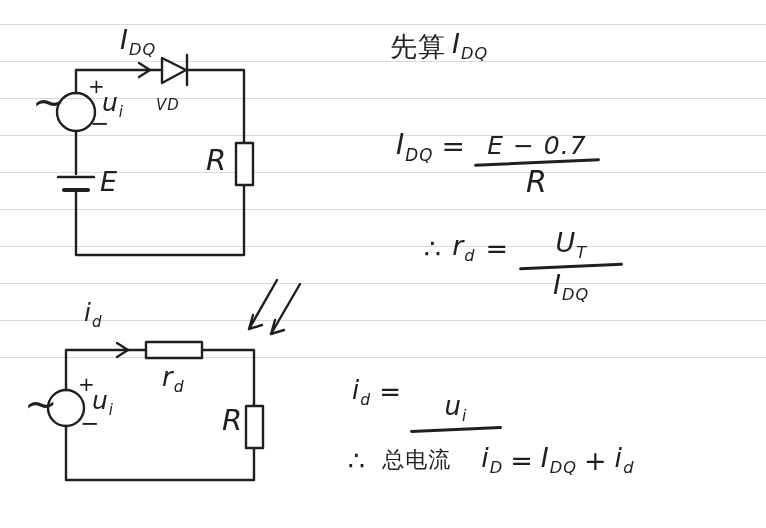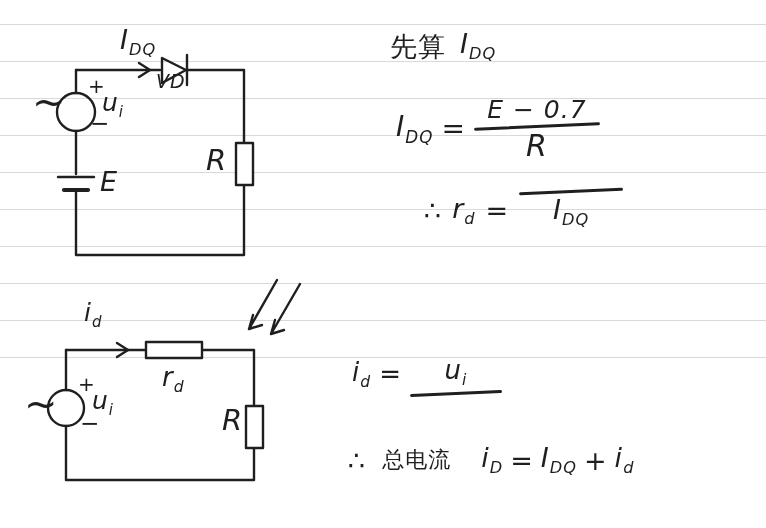--- a/index.html
+++ b/index.html
@@ -12,21 +12,21 @@
       transparent 0px, transparent 35.8px,
       #d9d9d9 35.8px, #d9d9d9 37px);
     background-position:0 -12px;
     font-family:"DejaVu Sans",sans-serif;
     color:#1f1f1f;
   }
   svg.strokes{position:absolute;left:0;top:0;}
   .lbl{position:absolute;font-style:italic;line-height:1;white-space:nowrap;letter-spacing:1px;}
   .lbl sub,.eq sub{font-size:0.6em;font-style:italic;}
   .eq{position:absolute;display:flex;align-items:center;font-style:italic;line-height:1;white-space:nowrap;letter-spacing:1px;}
-  .frac{display:inline-flex;flex-direction:column;align-items:center;}
+  .frac{display:inline-flex;flex-direction:column;align-items:center;margin-top:36px;}
   .frac .num,.frac .den{padding:3px 12px;}
   .frac .bar{align-self:stretch;height:3px;background:#1f1f1f;border-radius:2px;transform:rotate(-2.5deg);}
   .upright{font-style:normal;}
   .cn{font-style:normal;}
 </style>
 </head>
 <body>
 
 <div class="paper">
 
@@ -56,54 +56,55 @@
       <rect x="146" y="342" width="56" height="16" fill="#ffffff"></rect>
       <rect x="246" y="406" width="17" height="42" fill="#ffffff"></rect>
       <path d="M128 350 L117 343 M128 350 L117 357"></path>
       <path d="M277 280 L249 329 M249 329 L253 315 M249 329 L262 325"></path>
       <path d="M300 284 L271 334 M271 334 L275 320 M271 334 L284 330"></path>
     </g>
   </svg>
 
   <span class="lbl" style="left:120px;top:26px;font-size:27px;"><span>I</span><sub>DQ</sub></span>
 
-  <span class="lbl" style="left:156px;top:72px;font-size:19px;">VD</span>
+  <span class="lbl" style="left:156px;top:98px;font-size:15px;">VD</span>
 
   <span class="lbl upright" style="left:32px;top:82px;font-size:40px;">~</span>
 
   <span class="lbl upright" style="left:88px;top:76px;font-size:20px;">+</span>
 
   <span class="lbl" style="left:102px;top:90px;font-size:25px;"><span>u</span><sub>i</sub></span>
 
   <span class="lbl upright" style="left:90px;top:112px;font-size:23px;">−</span>
 
   <span class="lbl" style="left:100px;top:168px;font-size:27px;">E</span>
 
   <span class="lbl" style="left:206px;top:146px;font-size:29px;">R</span>
 
-  <div class="eq" style="left:390px;top:30px;gap:14px;font-size:27px;">
+  <div class="eq" style="left:390px;top:30px;gap:6px;font-size:27px;">
     <span class="cn">先算</span>
     <span><span>I</span><sub>DQ</sub></span>
   </div>
 
   <div class="eq" style="left:396px;top:94px;gap:8px;font-size:28px;">
     <span><span>I</span><sub>DQ</sub></span>
     <span class="upright">=</span>
     <span class="frac" style="min-width:126px;">
       <span class="num" style="font-size:25px;">E − 0.7</span>
       <span class="bar"></span>
       <span class="den" style="font-size:30px;">R</span>
     </span>
   </div>
 
   <div class="eq" style="left:424px;top:190px;gap:10px;font-size:27px;">
     <span class="upright">∴</span>
     <span><span>r</span><sub>d</sub></span>
     <span class="upright">=</span>
     <span class="frac" style="min-width:104px;">
+      <span class="num"><span>U</span><sub>T</sub></span>
       <span class="bar"></span>
       <span class="den"><span>I</span><sub>DQ</sub></span>
     </span>
   </div>
 
   <span class="lbl" style="left:84px;top:300px;font-size:25px;"><span>i</span><sub>d</sub></span>
 
   <span class="lbl" style="left:162px;top:364px;font-size:26px;"><span>r</span><sub>d</sub></span>
 
   <span class="lbl upright" style="left:24px;top:384px;font-size:40px;">~</span>

